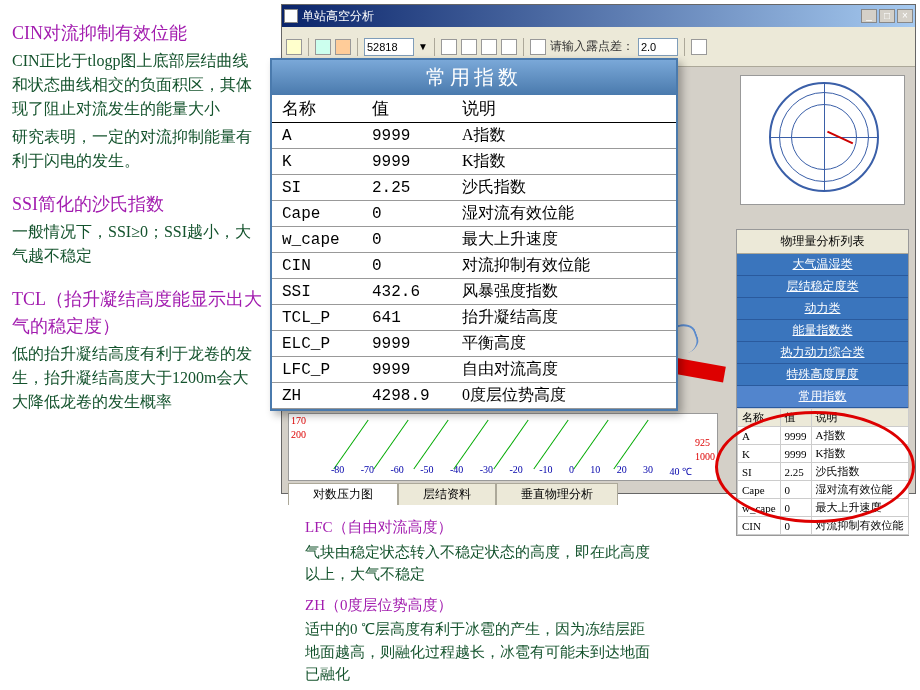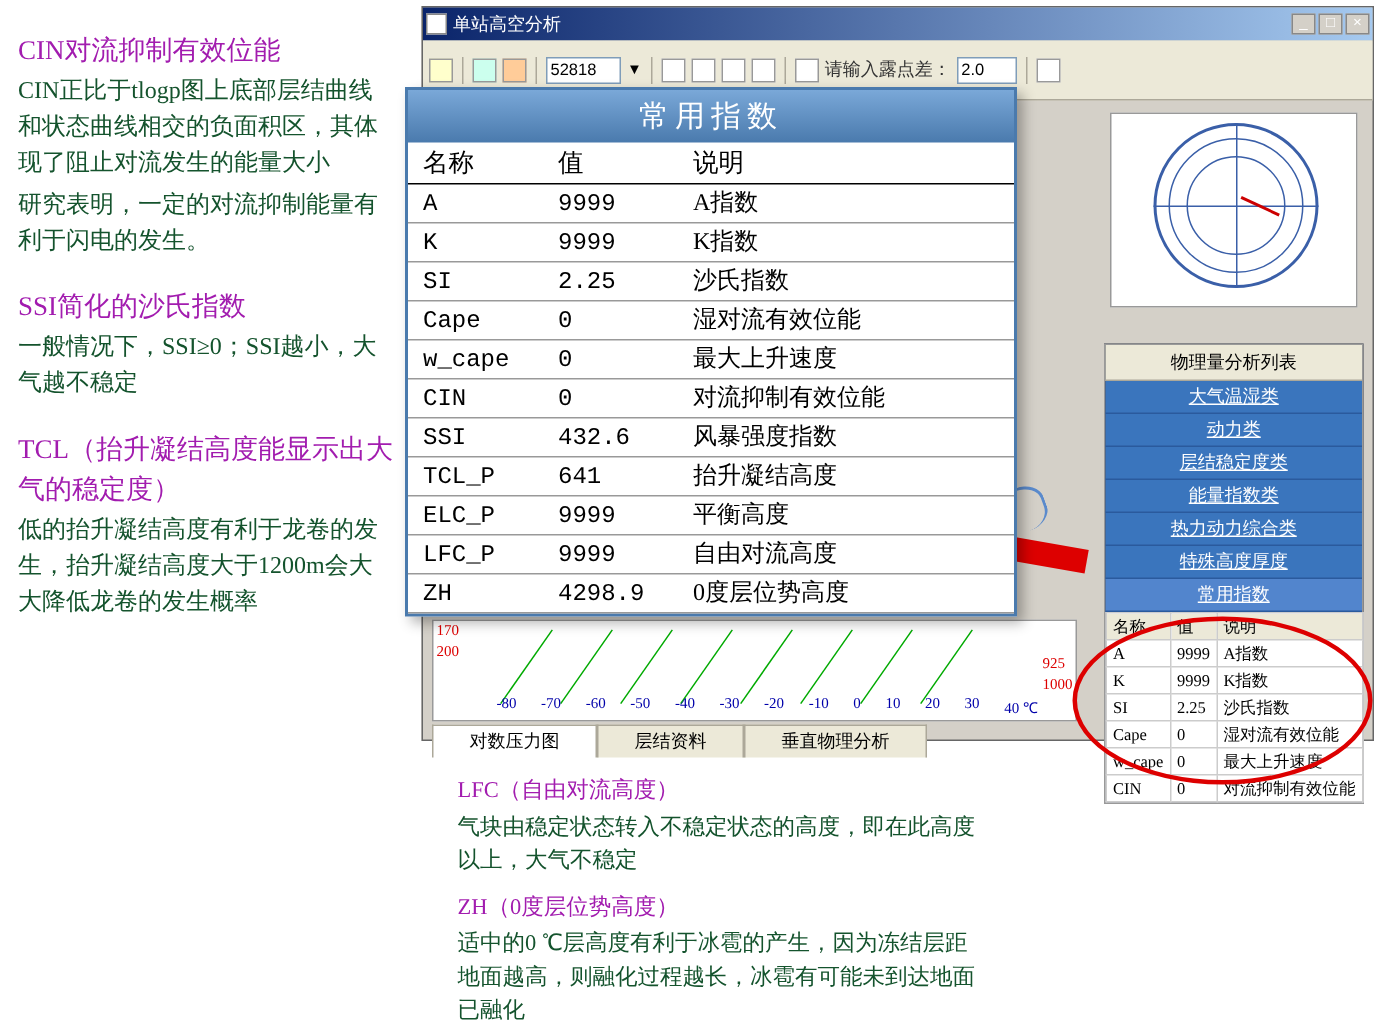--- a/index.html
+++ b/index.html
@@ -487,22 +487,22 @@
       <div class="compass-inner1"></div>
       <div class="compass-inner2"></div>
       <div class="compass-cross1"></div>
       <div class="compass-cross2"></div>
       <div class="compass-arrow"></div>
     </div>
 
     <div class="right-sidebar">
       <div class="sidebar-title">物理量分析列表</div>
       <a class="sidebar-link">大气温湿类</a>
+      <a class="sidebar-link">层结稳定度类</a>
       <a class="sidebar-link">动力类</a>
-      <a class="sidebar-link">层结稳定度类</a>
       <a class="sidebar-link">能量指数类</a>
       <a class="sidebar-link">热力动力综合类</a>
       <a class="sidebar-link">特殊高度厚度</a>
       <a class="sidebar-link sidebar-link-active">常用指数</a>
       <table class="mini-table">
         <thead>
             <tr>
           <th>名称</th>
           <th>值</th>
           <th>说明</th>

